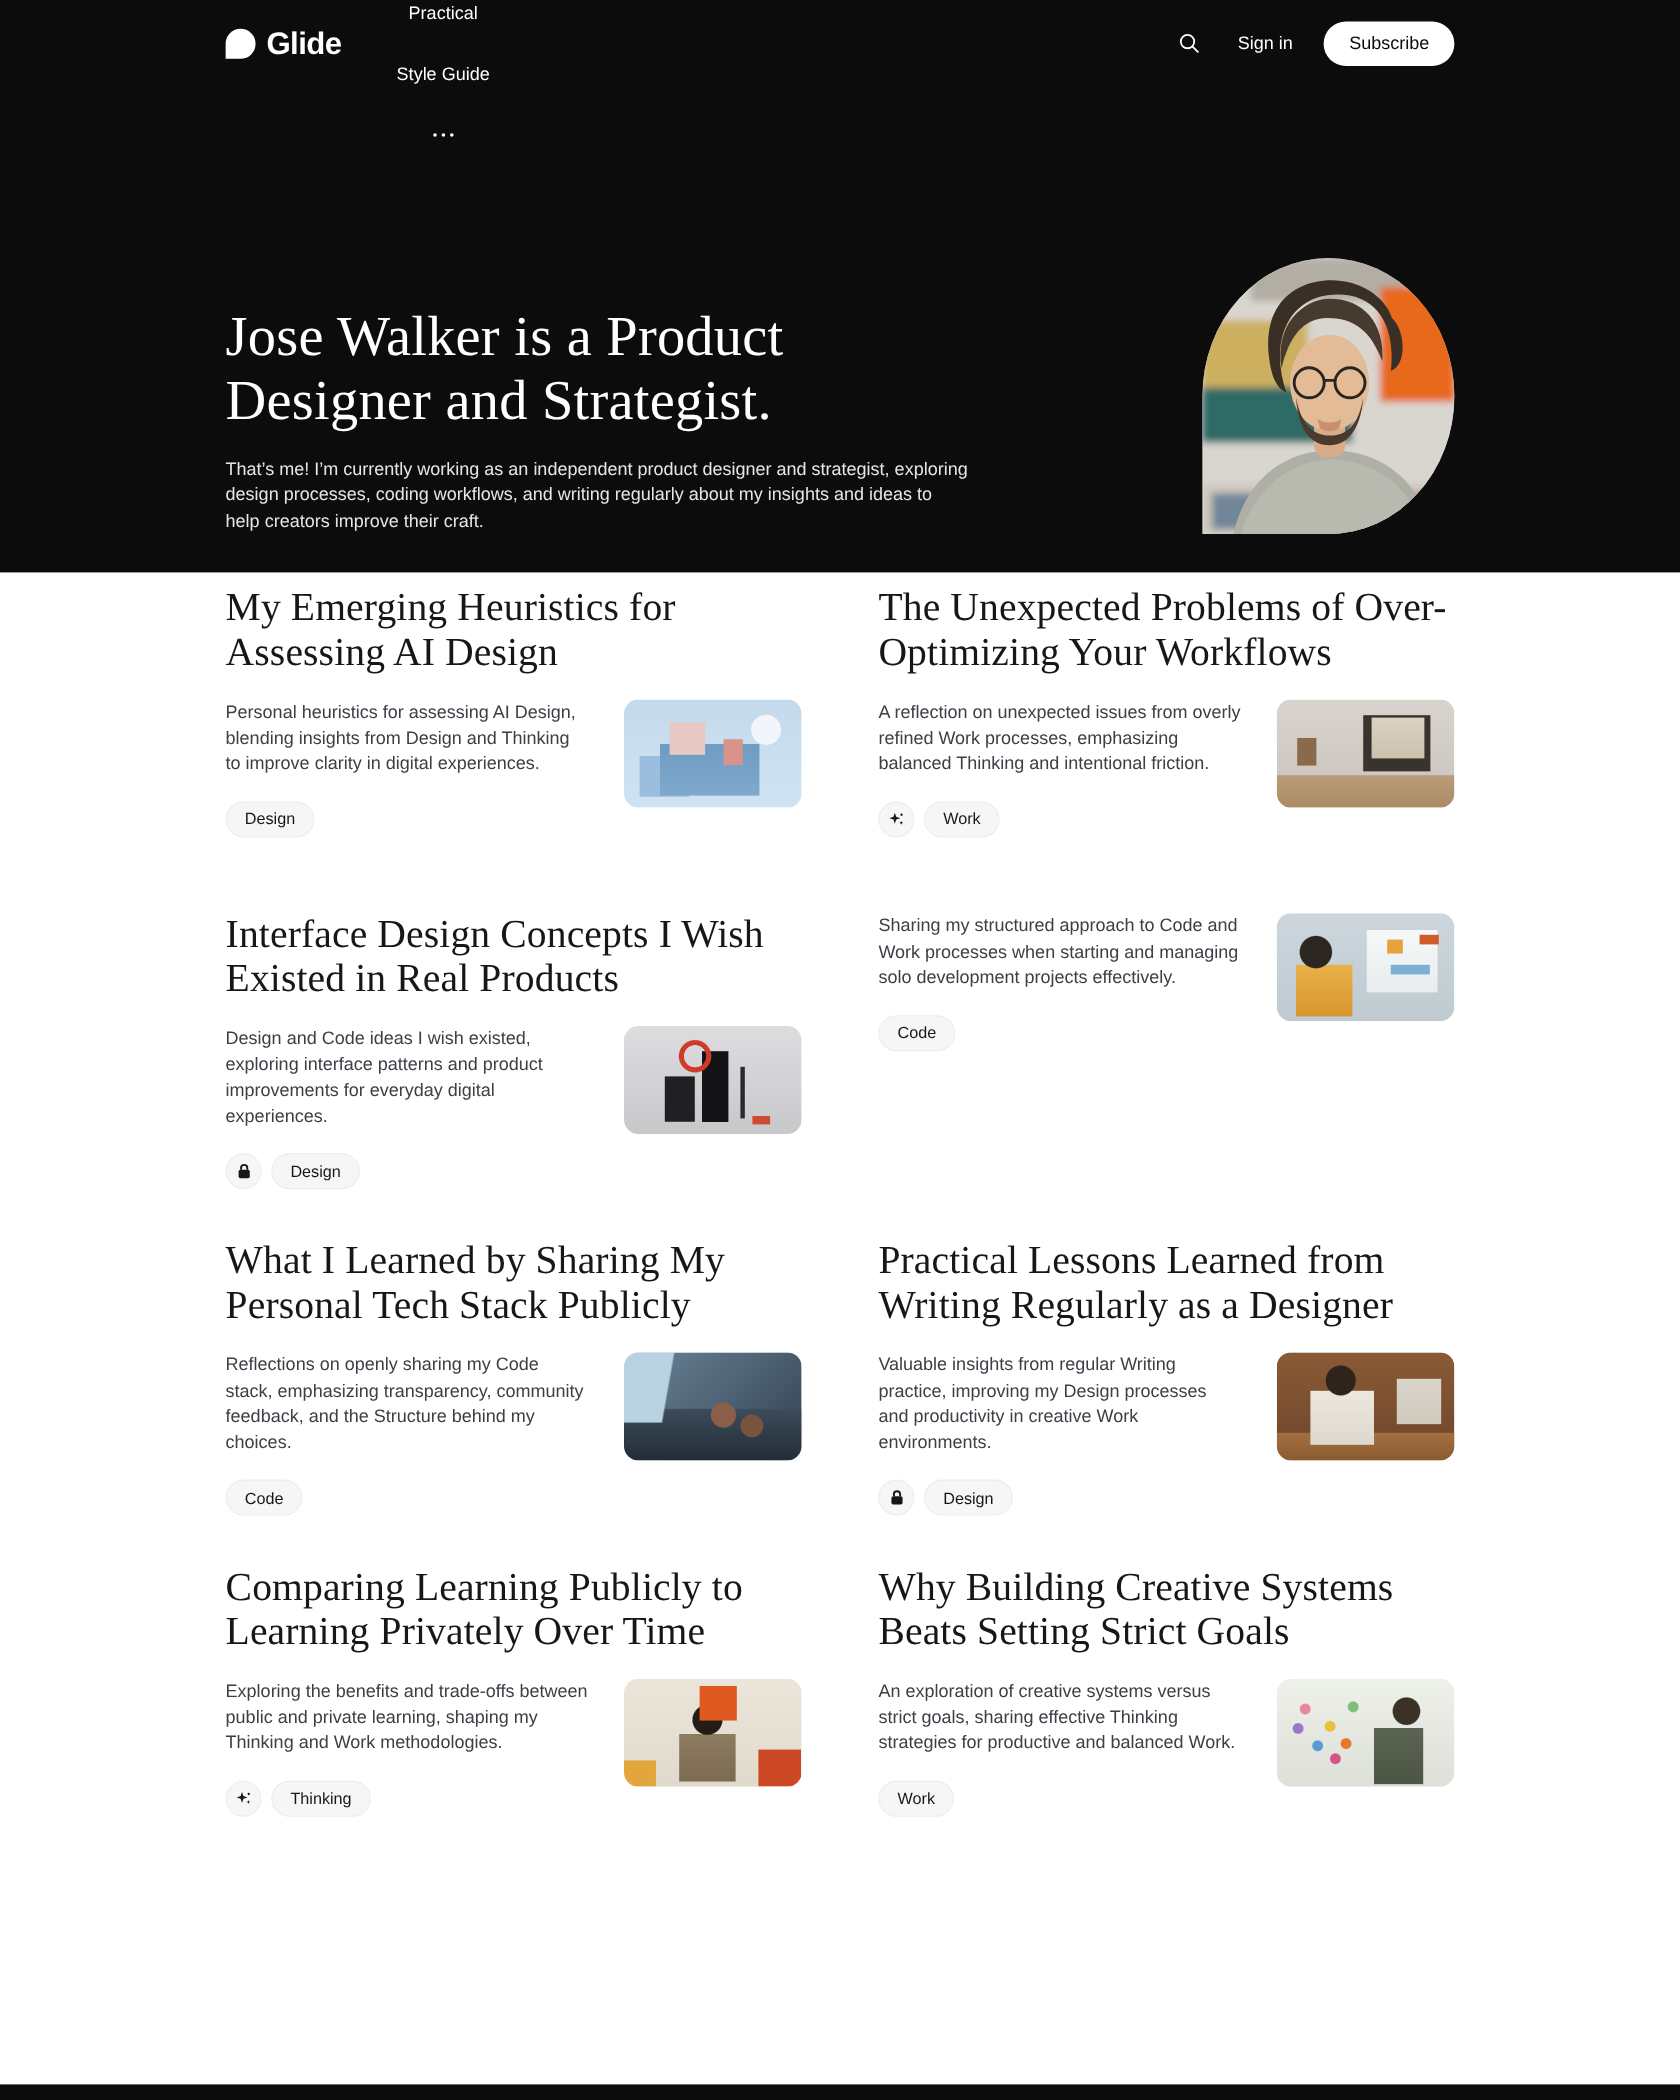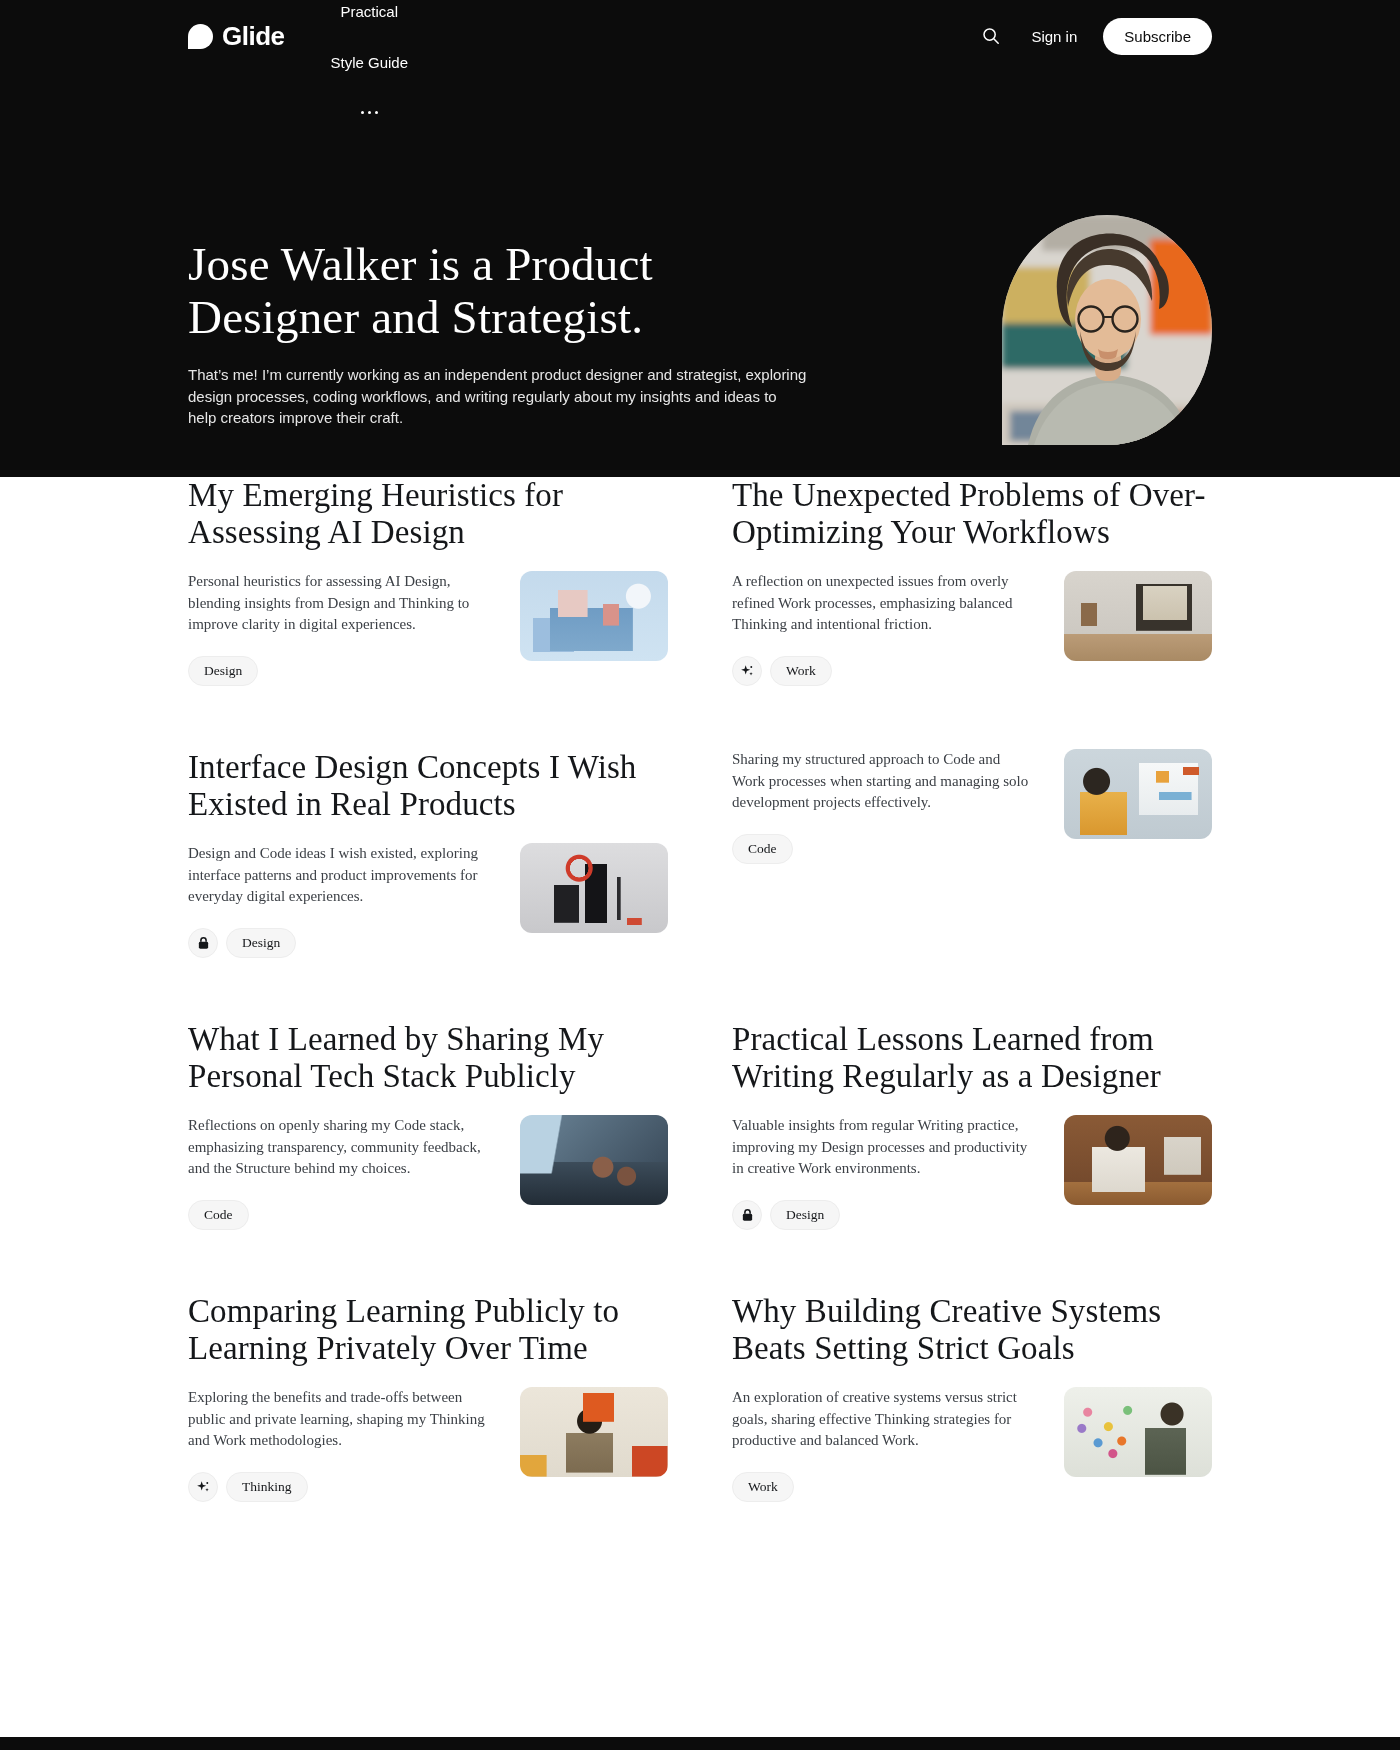--- a/index.html
+++ b/index.html
@@ -21,51 +21,51 @@
   nav.primary{display:flex;align-items:center;gap:34px;margin-left:46px;flex-direction:column;}
   nav.primary a{color:#ffffff;text-decoration:none;font-size:15px;cursor:pointer;}
   .nav-more{background:none;border:none;cursor:pointer;display:flex;gap:3.5px;align-items:center;padding:6px 2px;}
   .nav-more i{width:3.5px;height:3.5px;border-radius:50%;background:#fff;display:block;}
   .header-actions{margin-left:auto;display:flex;align-items:center;gap:26px;}
   .search-btn{background:none;border:none;cursor:pointer;padding:4px;display:flex;}
   .signin{color:#fff;font-size:15px;text-decoration:none;cursor:pointer;}
   .subscribe{background:#fff;color:#0c0c0c;border:none;border-radius:999px;height:37px;
     padding:0 21px;font-size:15px;font-family:inherit;font-weight:500;cursor:pointer;}
 
-  .hero-inner{display:flex;justify-content:space-between;align-items:center;padding-top:150px;}
+  .hero-inner{display:flex;justify-content:space-between;align-items:flex-end;padding-top:150px;}
   .hero-text{max-width:640px;}
   .hero-text h1{
     margin:0 0 20px 0;
     font-family:"Liberation Serif","DejaVu Serif",serif;
     font-weight:500;font-size:47px;line-height:53px;letter-spacing:0.2px;
     max-width:600px;color:#fff;
   }
   .hero-text p{margin:0;font-size:15px;line-height:21.5px;color:#e6e6e6;max-width:620px;}
   .hero-photo{
     width:210px;height:230px;margin-top:-7px;
     border-radius:50% 50% 50% 0;overflow:hidden;flex:none;background:#d9d5cf;
   }
   .hero-photo svg{display:block;}
 
   
   main.posts{
-    width:1024px;margin:0 auto;
+    width:1024px;margin:12px auto;
     display:grid;grid-template-columns:480px 480px;column-gap:64px;
     grid-template-rows:repeat(4,232px);row-gap:40px;
     align-items:start;
   }
   .card{width:480px;}
   .card-title{
     margin:0 0 20px 0;
     font-family:"Liberation Serif","DejaVu Serif",serif;
     font-weight:500;font-size:33px;line-height:37px;letter-spacing:0.1px;
     color:#15171a;cursor:pointer;
   }
   .card-body{display:flex;justify-content:space-between;align-items:flex-start;}
-  .card-left{width:302px;font-family:Liberation Serif, serif;}
+  .card-left{width:302px;}
   .card-excerpt{margin:0;font-size:15px;line-height:21.5px;color:#3c4046;}
   .card-meta{margin-top:20px;display:flex;align-items:center;gap:8px;}
   .access-pill{
     width:30px;height:30px;border-radius:50%;background:#f6f6f6;border:1px solid #ededed;
     display:flex;align-items:center;justify-content:center;flex:none;box-sizing:border-box;
   }
   .tag-pill{
     height:30px;box-sizing:border-box;border-radius:999px;background:#f6f6f6;border:1px solid #ededed;
     display:inline-flex;align-items:center;padding:0 15px;
     font-size:13.5px;color:#15171a;text-decoration:none;cursor:pointer;

